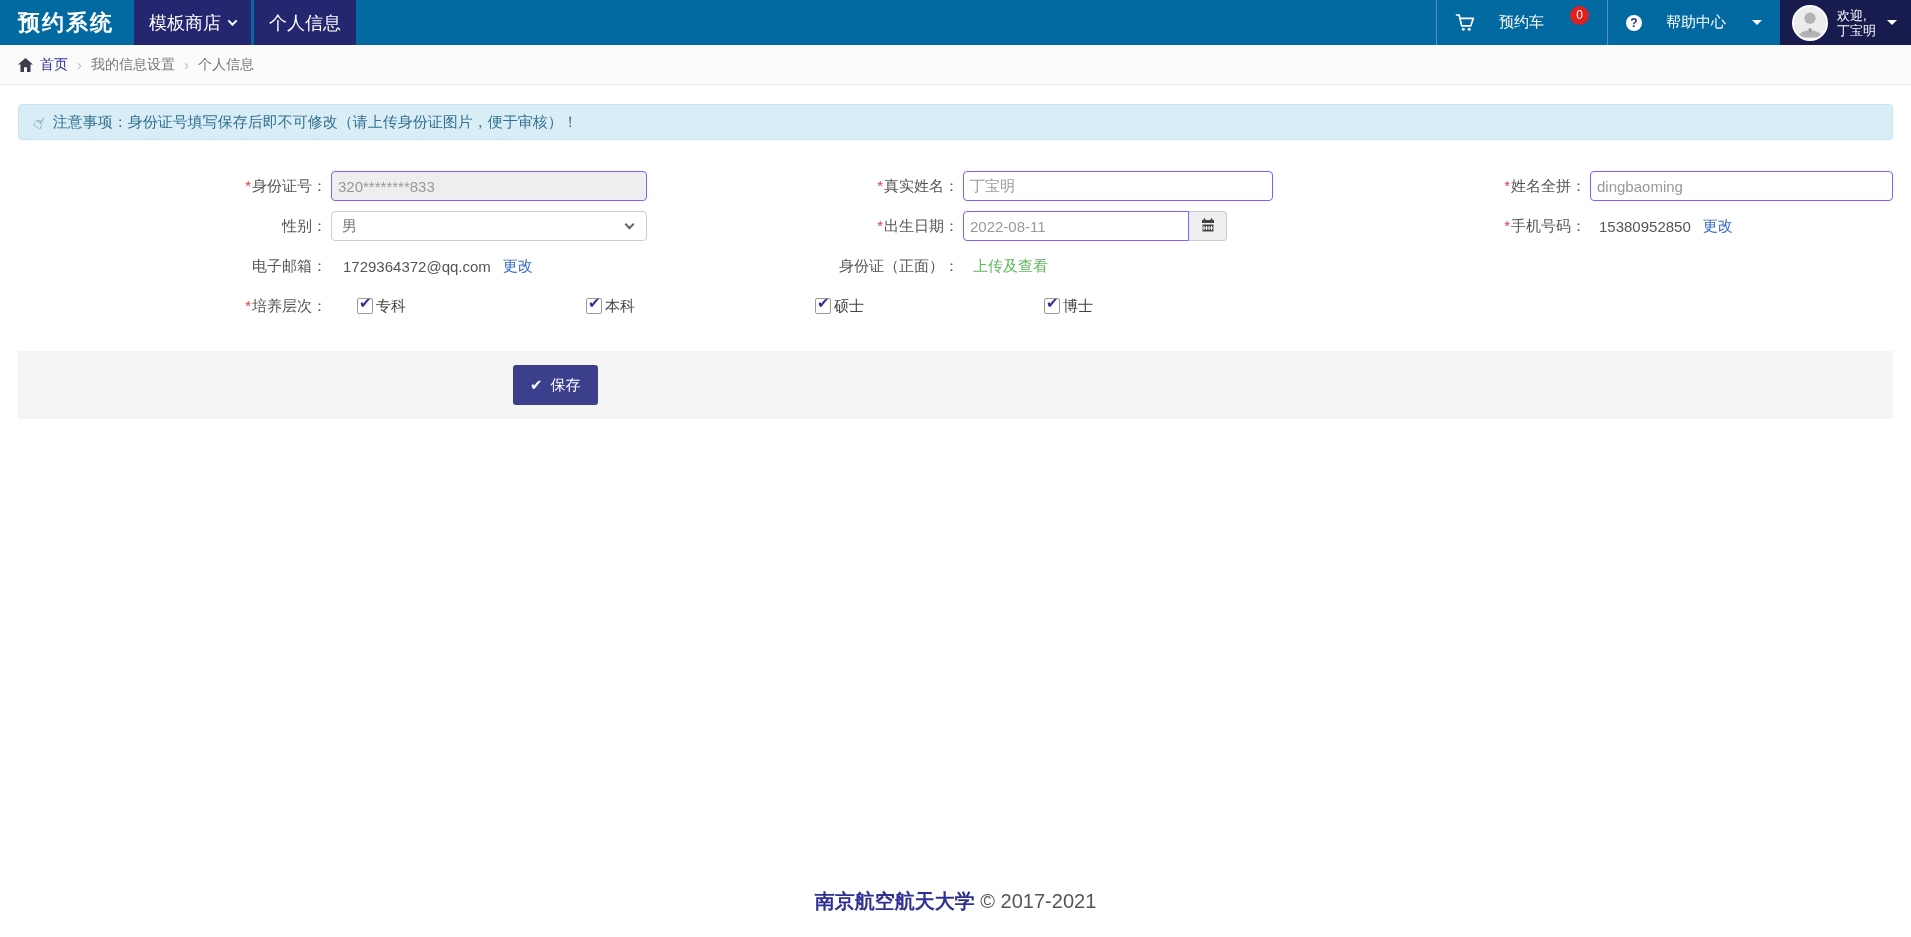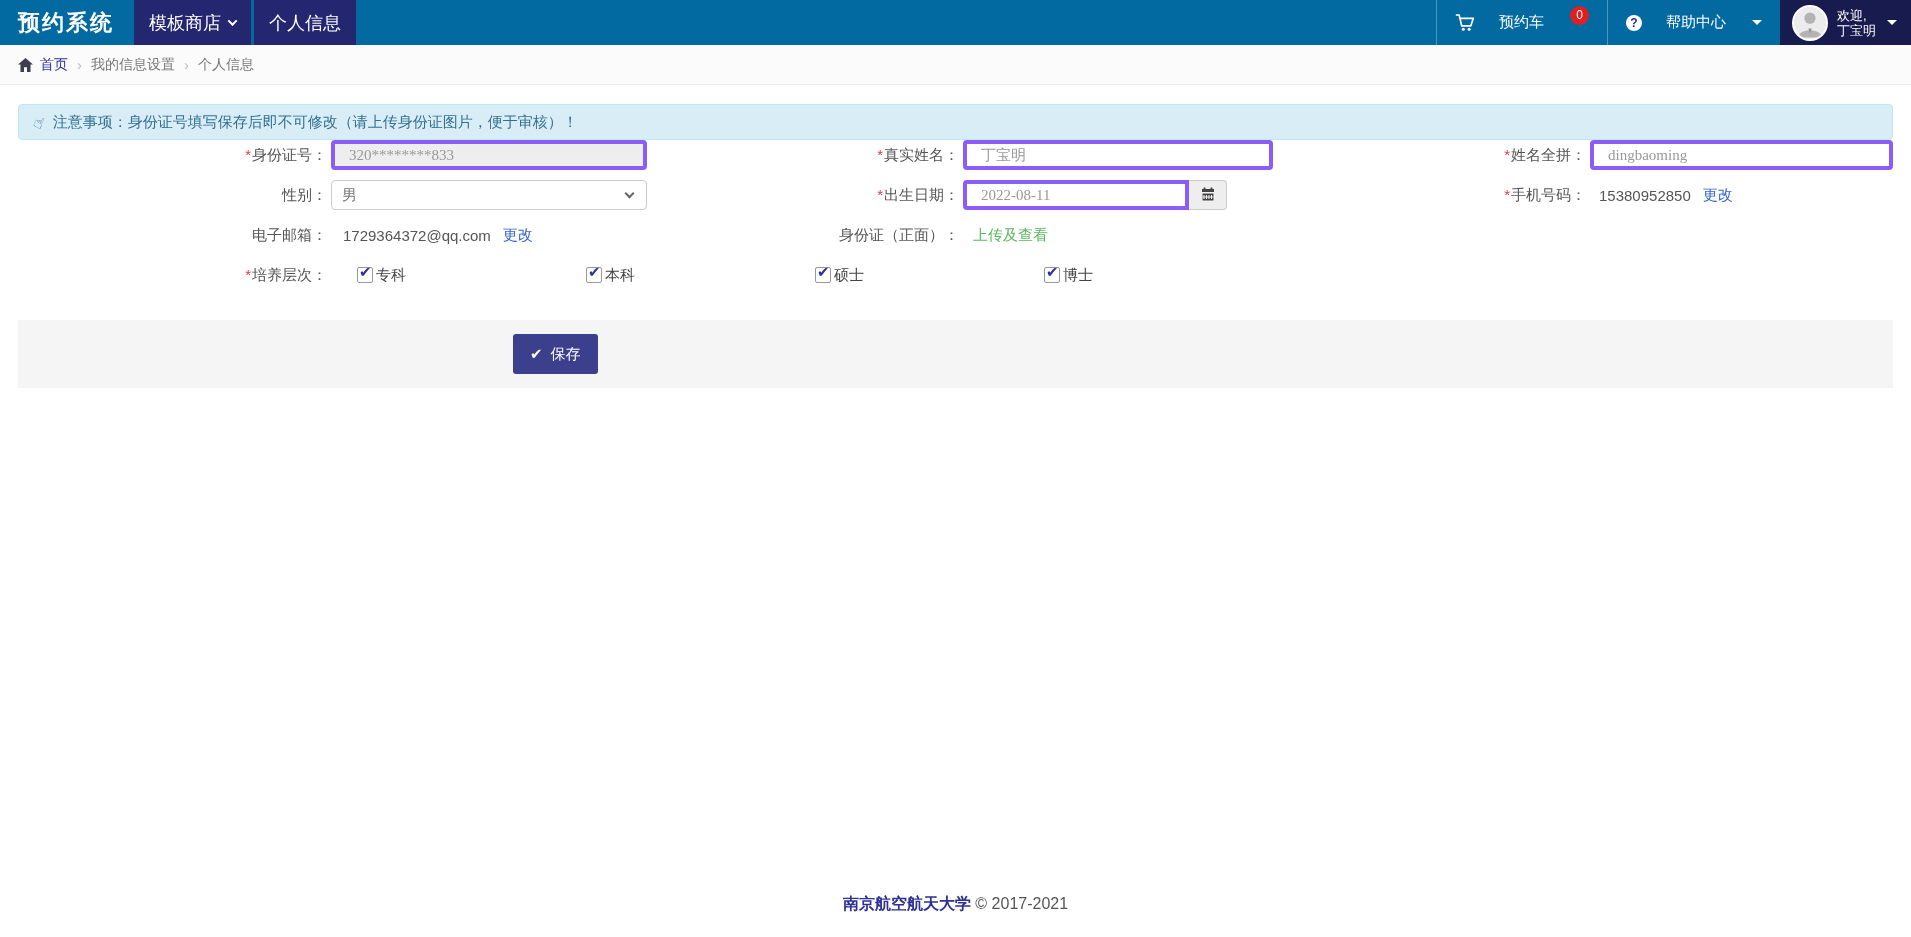--- a/index.html
+++ b/index.html
@@ -26,28 +26,28 @@
   
   .breadcrumb { height:40px; flex:0 0 40px; display:flex; align-items:center; gap:9px; padding:0 18px; background:#fbfbfb; border-bottom:1px solid #ececec; font-size:14px; color:#777; }
   .bc-home { color:#2e3192; text-decoration:none; display:flex; align-items:center; gap:7px; cursor:pointer; }
   .bc-sep { color:#bbb; font-size:15px; }
 
   
   main { flex:1 1 auto; padding:0 18px; display:flex; flex-direction:column; }
   .alert { margin-top:19px; height:36px; background:#d9edf7; border:1px solid #bce8f1; border-radius:4px; color:#31708f; font-size:15px; display:flex; align-items:center; gap:9px; padding:0 15px; }
   .hand { display:inline-block; transform:rotate(25deg); font-size:16px; }
 
-  .form-grid { }
+  .form-grid { margin-top:31px; }
   .frow { display:grid; grid-template-columns:637px 630px 608px; margin-bottom:10px; }
   .cell { display:flex; align-items:center; height:30px; }
   .flabel { text-align:right; font-size:15px; color:#555; flex:0 0 309px; }
   .c2 .flabel { flex-basis:304px; }
   .c3 .flabel { flex-basis:301px; }
   .star { color:#e4393c; margin-right:1px; }
-  .txt { height:30px; border:4px solid #8b5cf6; border-radius:4px; padding:0 14px; font-size:15px; color:#999; width:316px; margin-left:4px; background:#fff; outline:none; font-family:Liberation Serif, serif; }
+  .txt { height:30px; border:1px solid #8b5cf6; border-radius:4px; padding:0 6px; font-size:15px; color:#999; width:316px; margin-left:4px; background:#fff; outline:none; font-family:Liberation Sans, sans-serif; }
   .txt:disabled { background:#eee; color:#999; }
   .c2 .txt { width:310px; }
   .c3 .txt { width:308px; }
   .selectbox { position:relative; width:316px; height:30px; border:1px solid #ccc; border-radius:4px; margin-left:4px; font-size:15px; color:#777; line-height:28px; padding:0 10px; cursor:pointer; background:#fff; }
   .selectbox .chev-d { position:absolute; right:13px; top:9px; width:7px; height:7px; border-right:2px solid #666; border-bottom:2px solid #666; transform:rotate(45deg); }
   .igroup { display:flex; width:264px; margin-left:4px; height:30px; }
   .igroup .txt { width:auto; flex:1 1 auto; margin-left:0; border-radius:4px 0 0 4px; }
   .addon { width:38px; background:#eee; border:1px solid #ccc; border-left:none; border-radius:0 4px 4px 0; display:flex; align-items:center; justify-content:center; cursor:pointer; }
   .static { margin-left:16px; font-size:15px; color:#555; }
   .c3 .static { margin-left:13px; }
@@ -58,21 +58,21 @@
   .edu-row .flabel { flex:0 0 309px; }
   .chk { width:229px; display:flex; align-items:center; cursor:pointer; }
   .chk:first-of-type { margin-left:30px; }
   .cbox { width:16px; height:16px; border:1px solid #999; border-radius:2px; background:#fff; position:relative; flex:0 0 16px; }
   .cbox .mark { position:absolute; top:-5px; left:1px; color:#2d3192; font-weight:bold; font-size:15px; }
   .chk .clabel { margin-left:3px; font-size:15px; color:#444; }
 
   .save-band { margin-top:34px; height:68px; background:#f5f5f5; display:flex; align-items:center; }
   .save-btn { margin-left:495px; height:40px; background:#3b3f8c; color:#fff; border:none; border-radius:3px; font-size:15px; font-family:inherit; padding:0 17px; display:flex; align-items:center; gap:8px; cursor:pointer; }
 
-  footer { margin-top:auto; text-align:center; padding-bottom:22px; font-size:16px; color:#555; flex:0 0 auto; }
+  footer { margin-top:auto; text-align:center; padding-bottom:22px; font-size:20px; color:#555; flex:0 0 auto; }
   footer a { color:#2e3192; font-weight:bold; text-decoration:none; cursor:pointer; }
 </style>
 </head>
 <body>
 
 <div class="page">
 
   <header class="navbar">
     <div class="brand">预约系统</div>
     <nav class="nav-menu">

